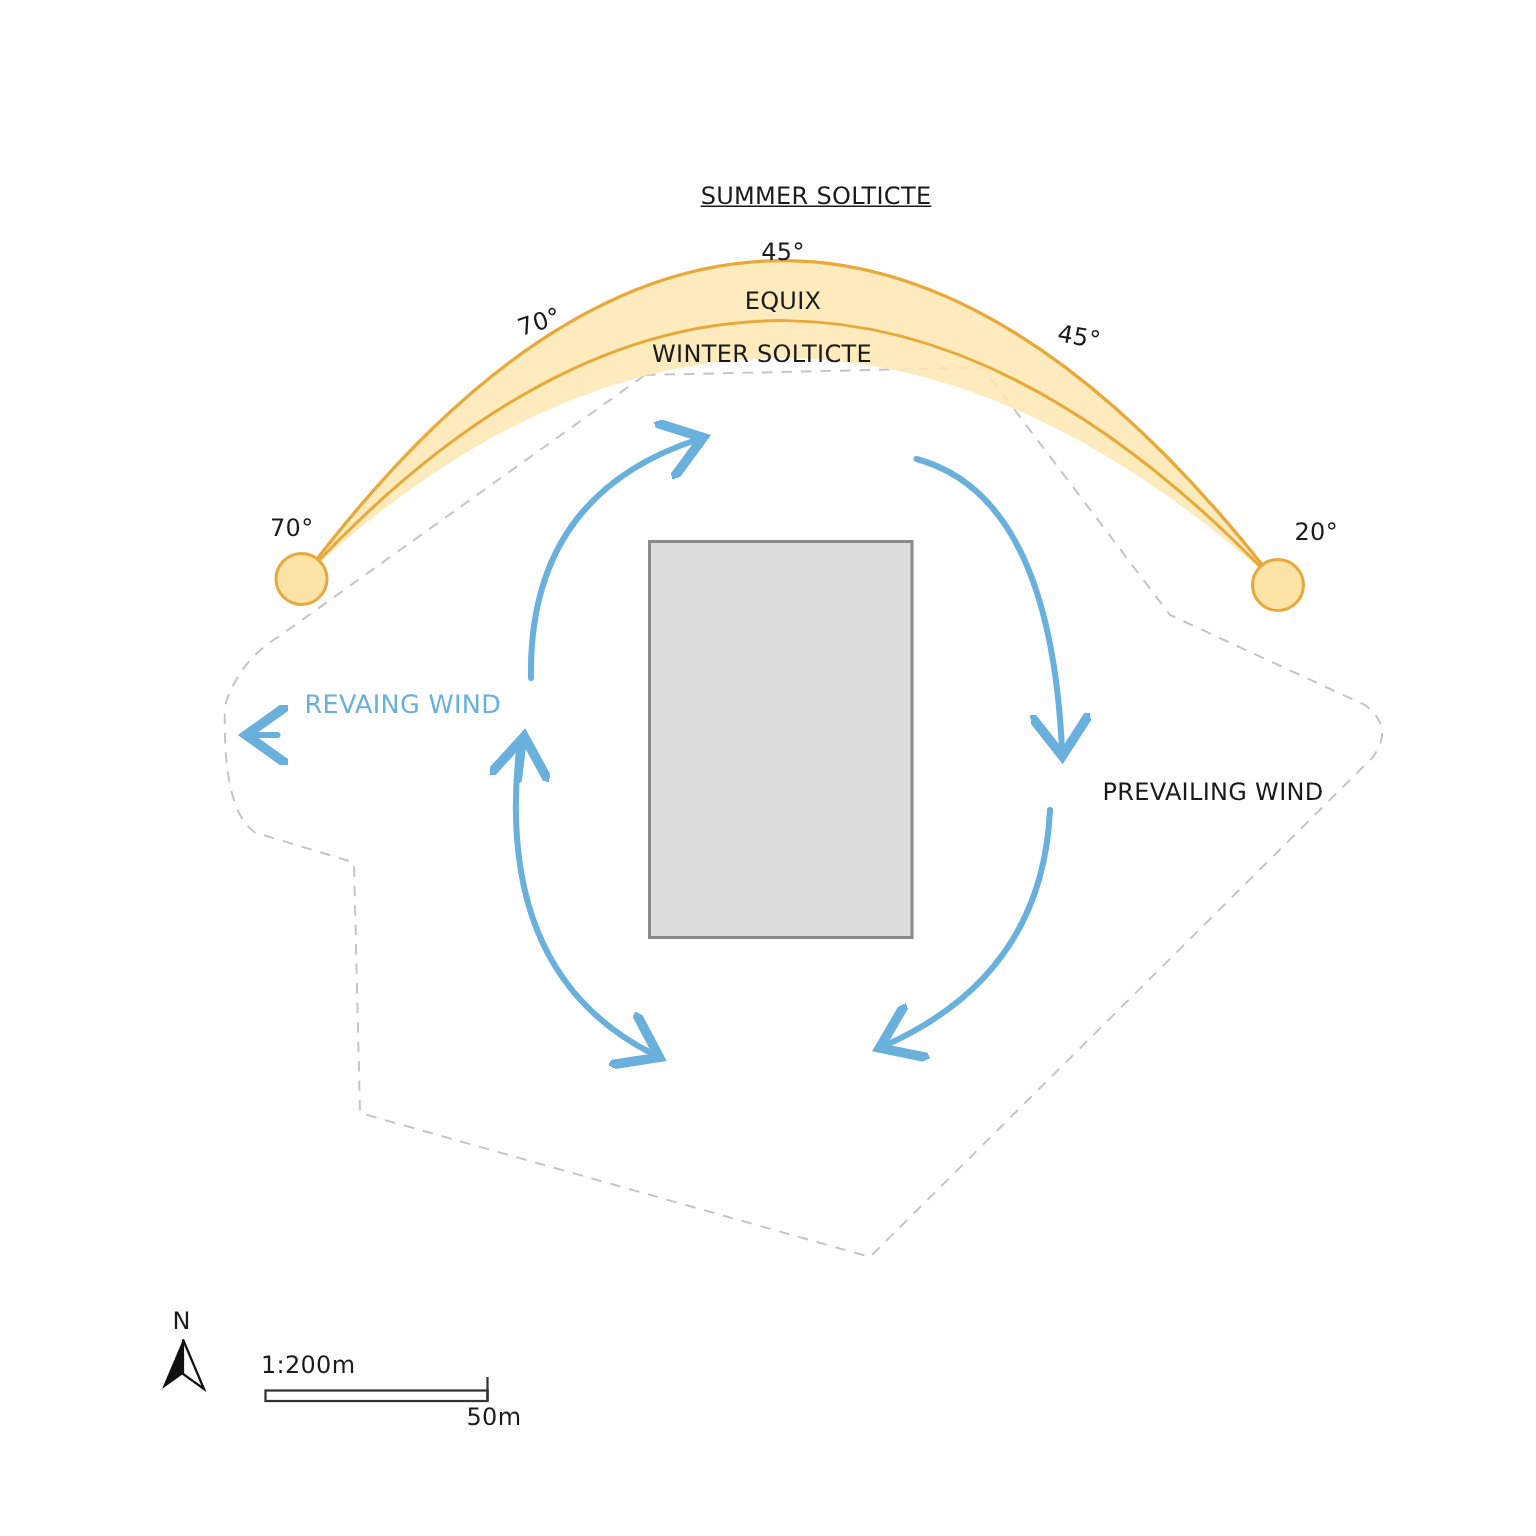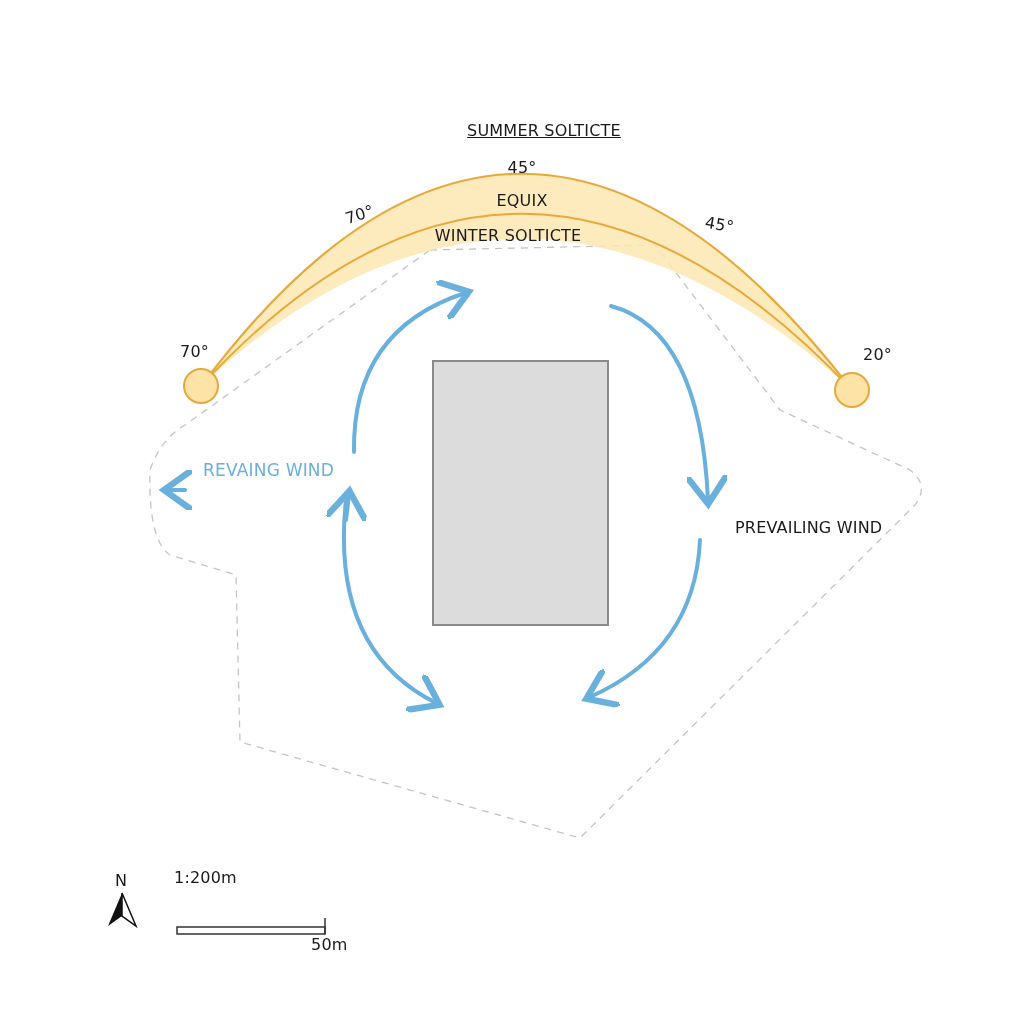--- a/index.html
+++ b/index.html
@@ -58,14 +58,14 @@
 <div class="lbl" style="left:345px;top:205px;transform:rotate(-18deg);">70°</div>
 <div class="lbl" style="left:705px;top:215px;transform:rotate(10deg);">45°</div>
 <div class="lbl center" style="left:508px;top:226px;">WINTER SOLTICTE</div>
 <div class="lbl" style="left:180px;top:342px;">70°</div>
 <div class="lbl" style="left:849px;top:345px;margin-left:14px;">20°</div>
 
 <div class="lbl wind-left" style="left:187px;top:460px;margin-left:16px;">REVAING WIND</div>
 <div class="lbl" style="left:735px;top:506px;margin-top:12px;">PREVAILING WIND</div>
 
 <div class="lbl north" style="left:115px;top:871px;">N</div>
-<div class="lbl" style="left:174px;top:868px;">1:200m</div>
+<div class="lbl" style="left:174px;top:900px;">1:200m</div>
 <div class="lbl" style="left:311px;top:900px;margin-top:35px;">50m</div>
 
 </body></html>

